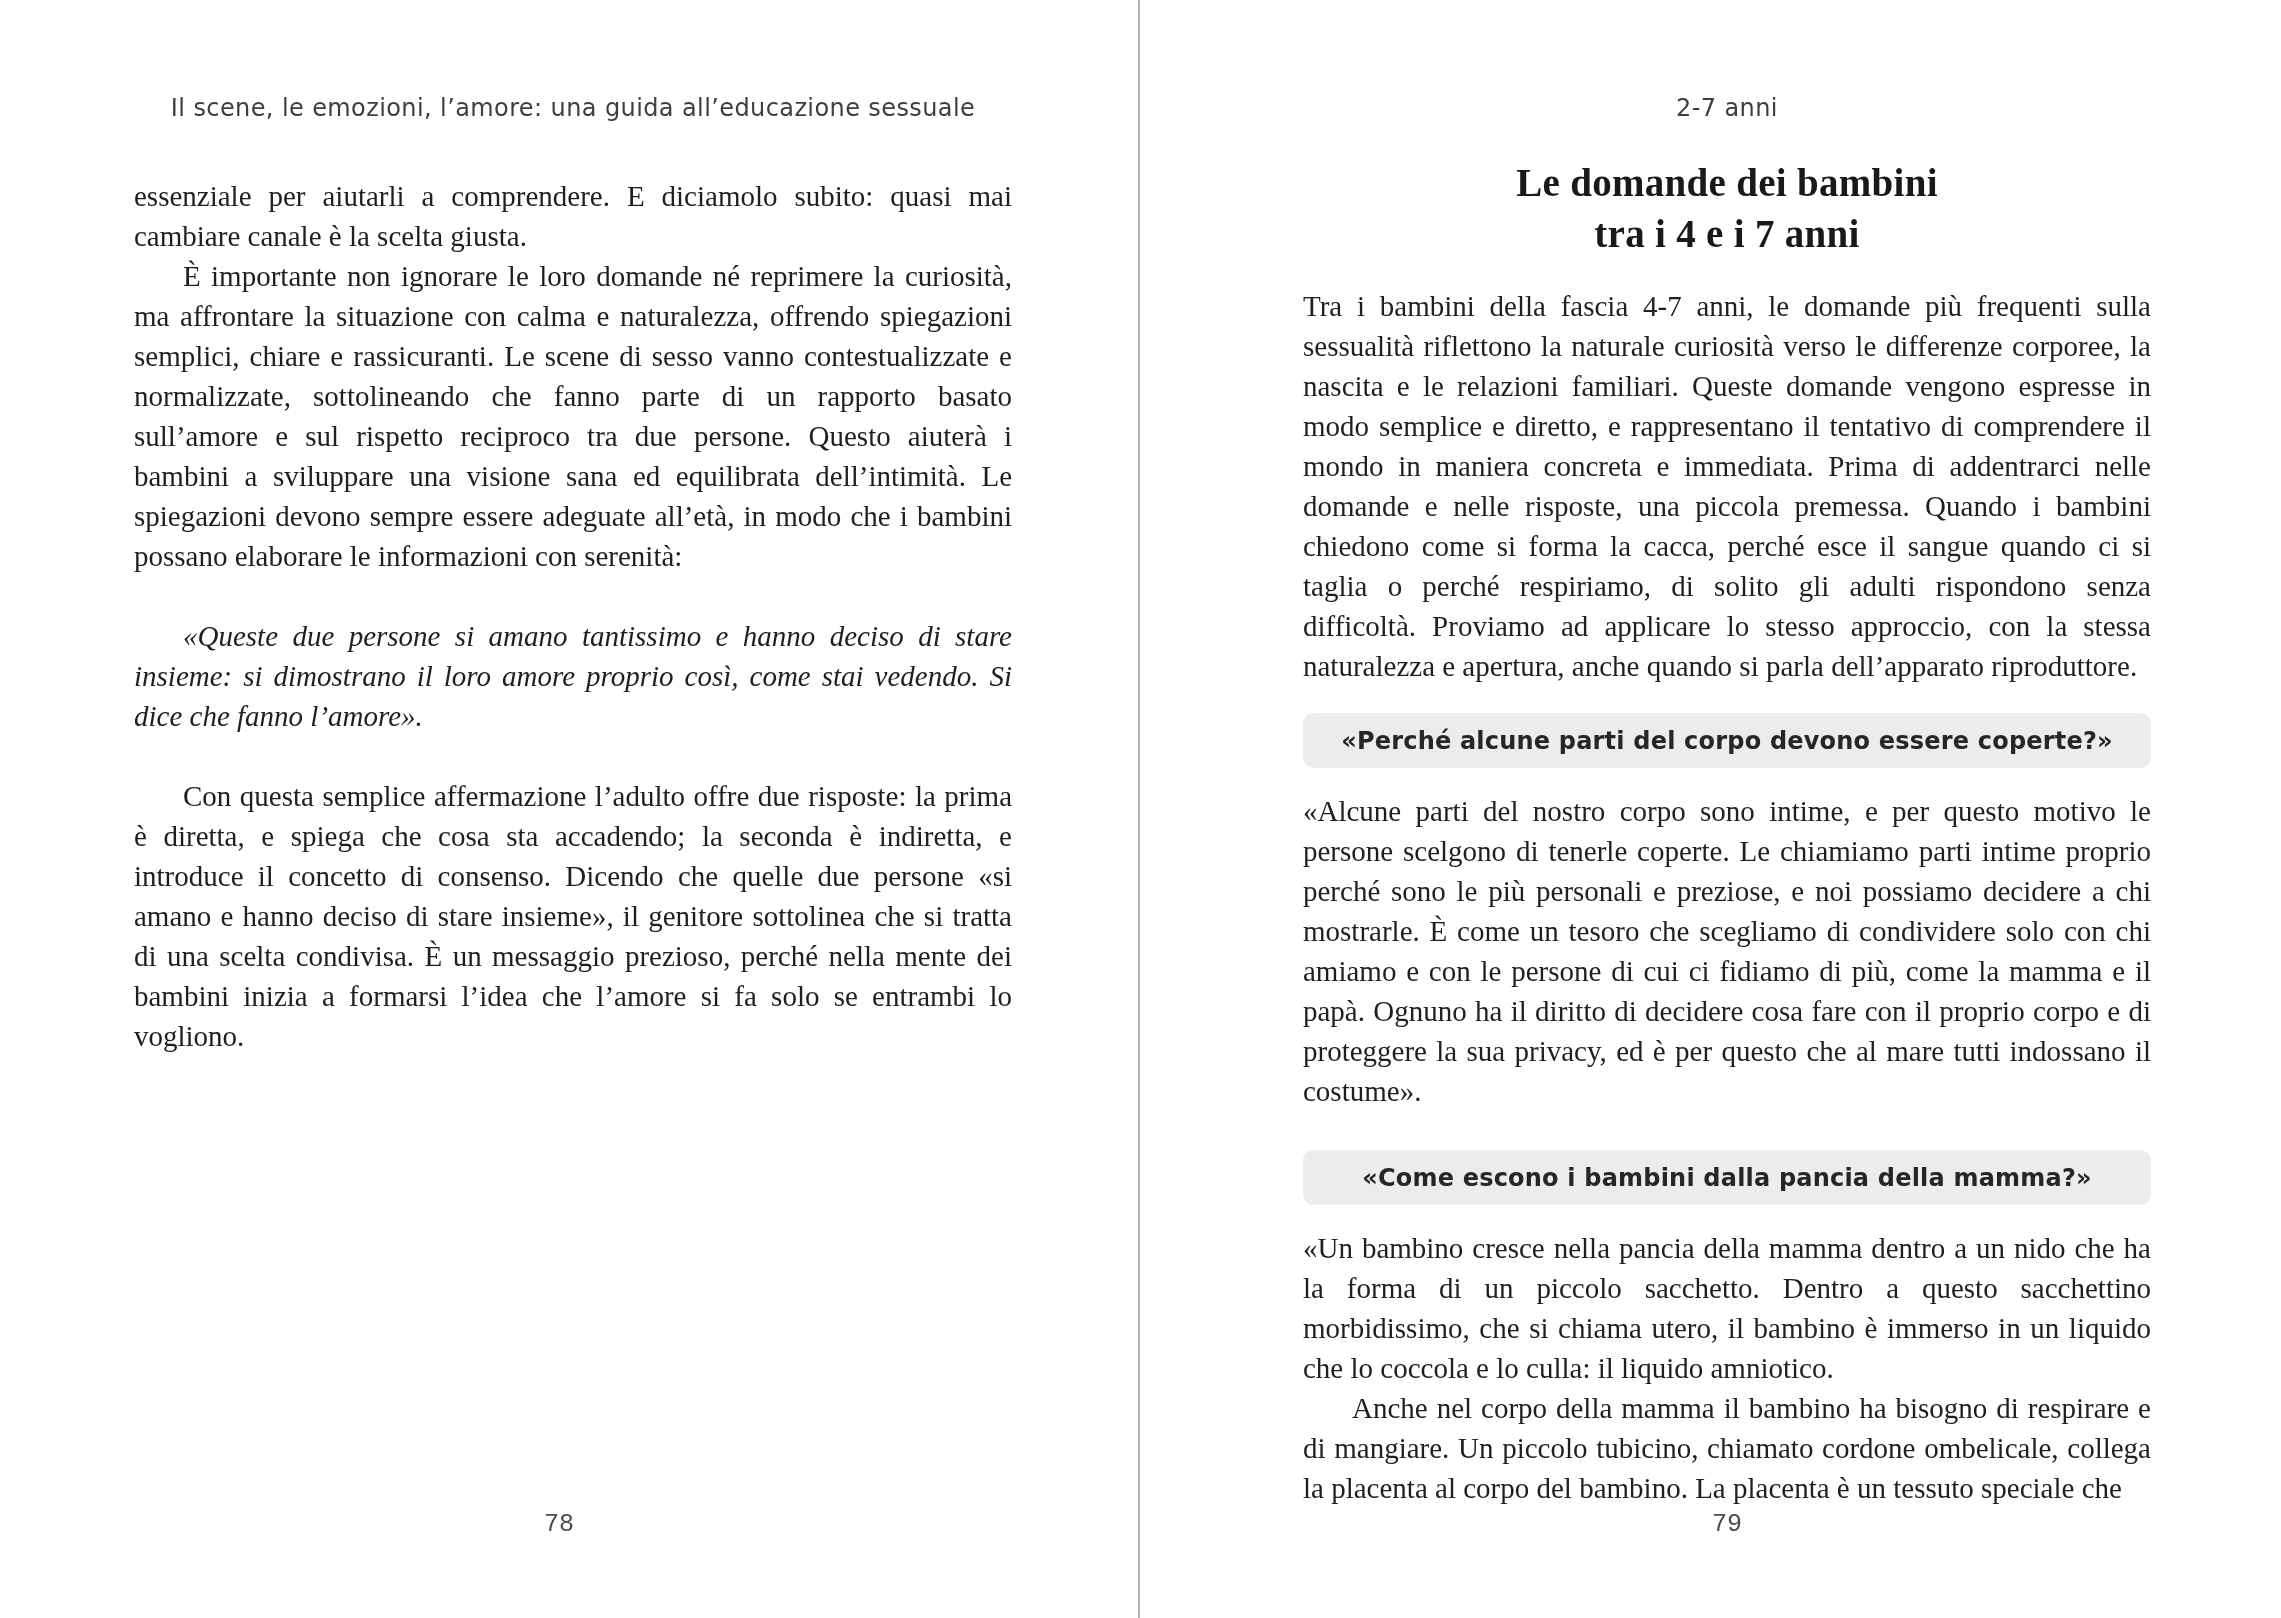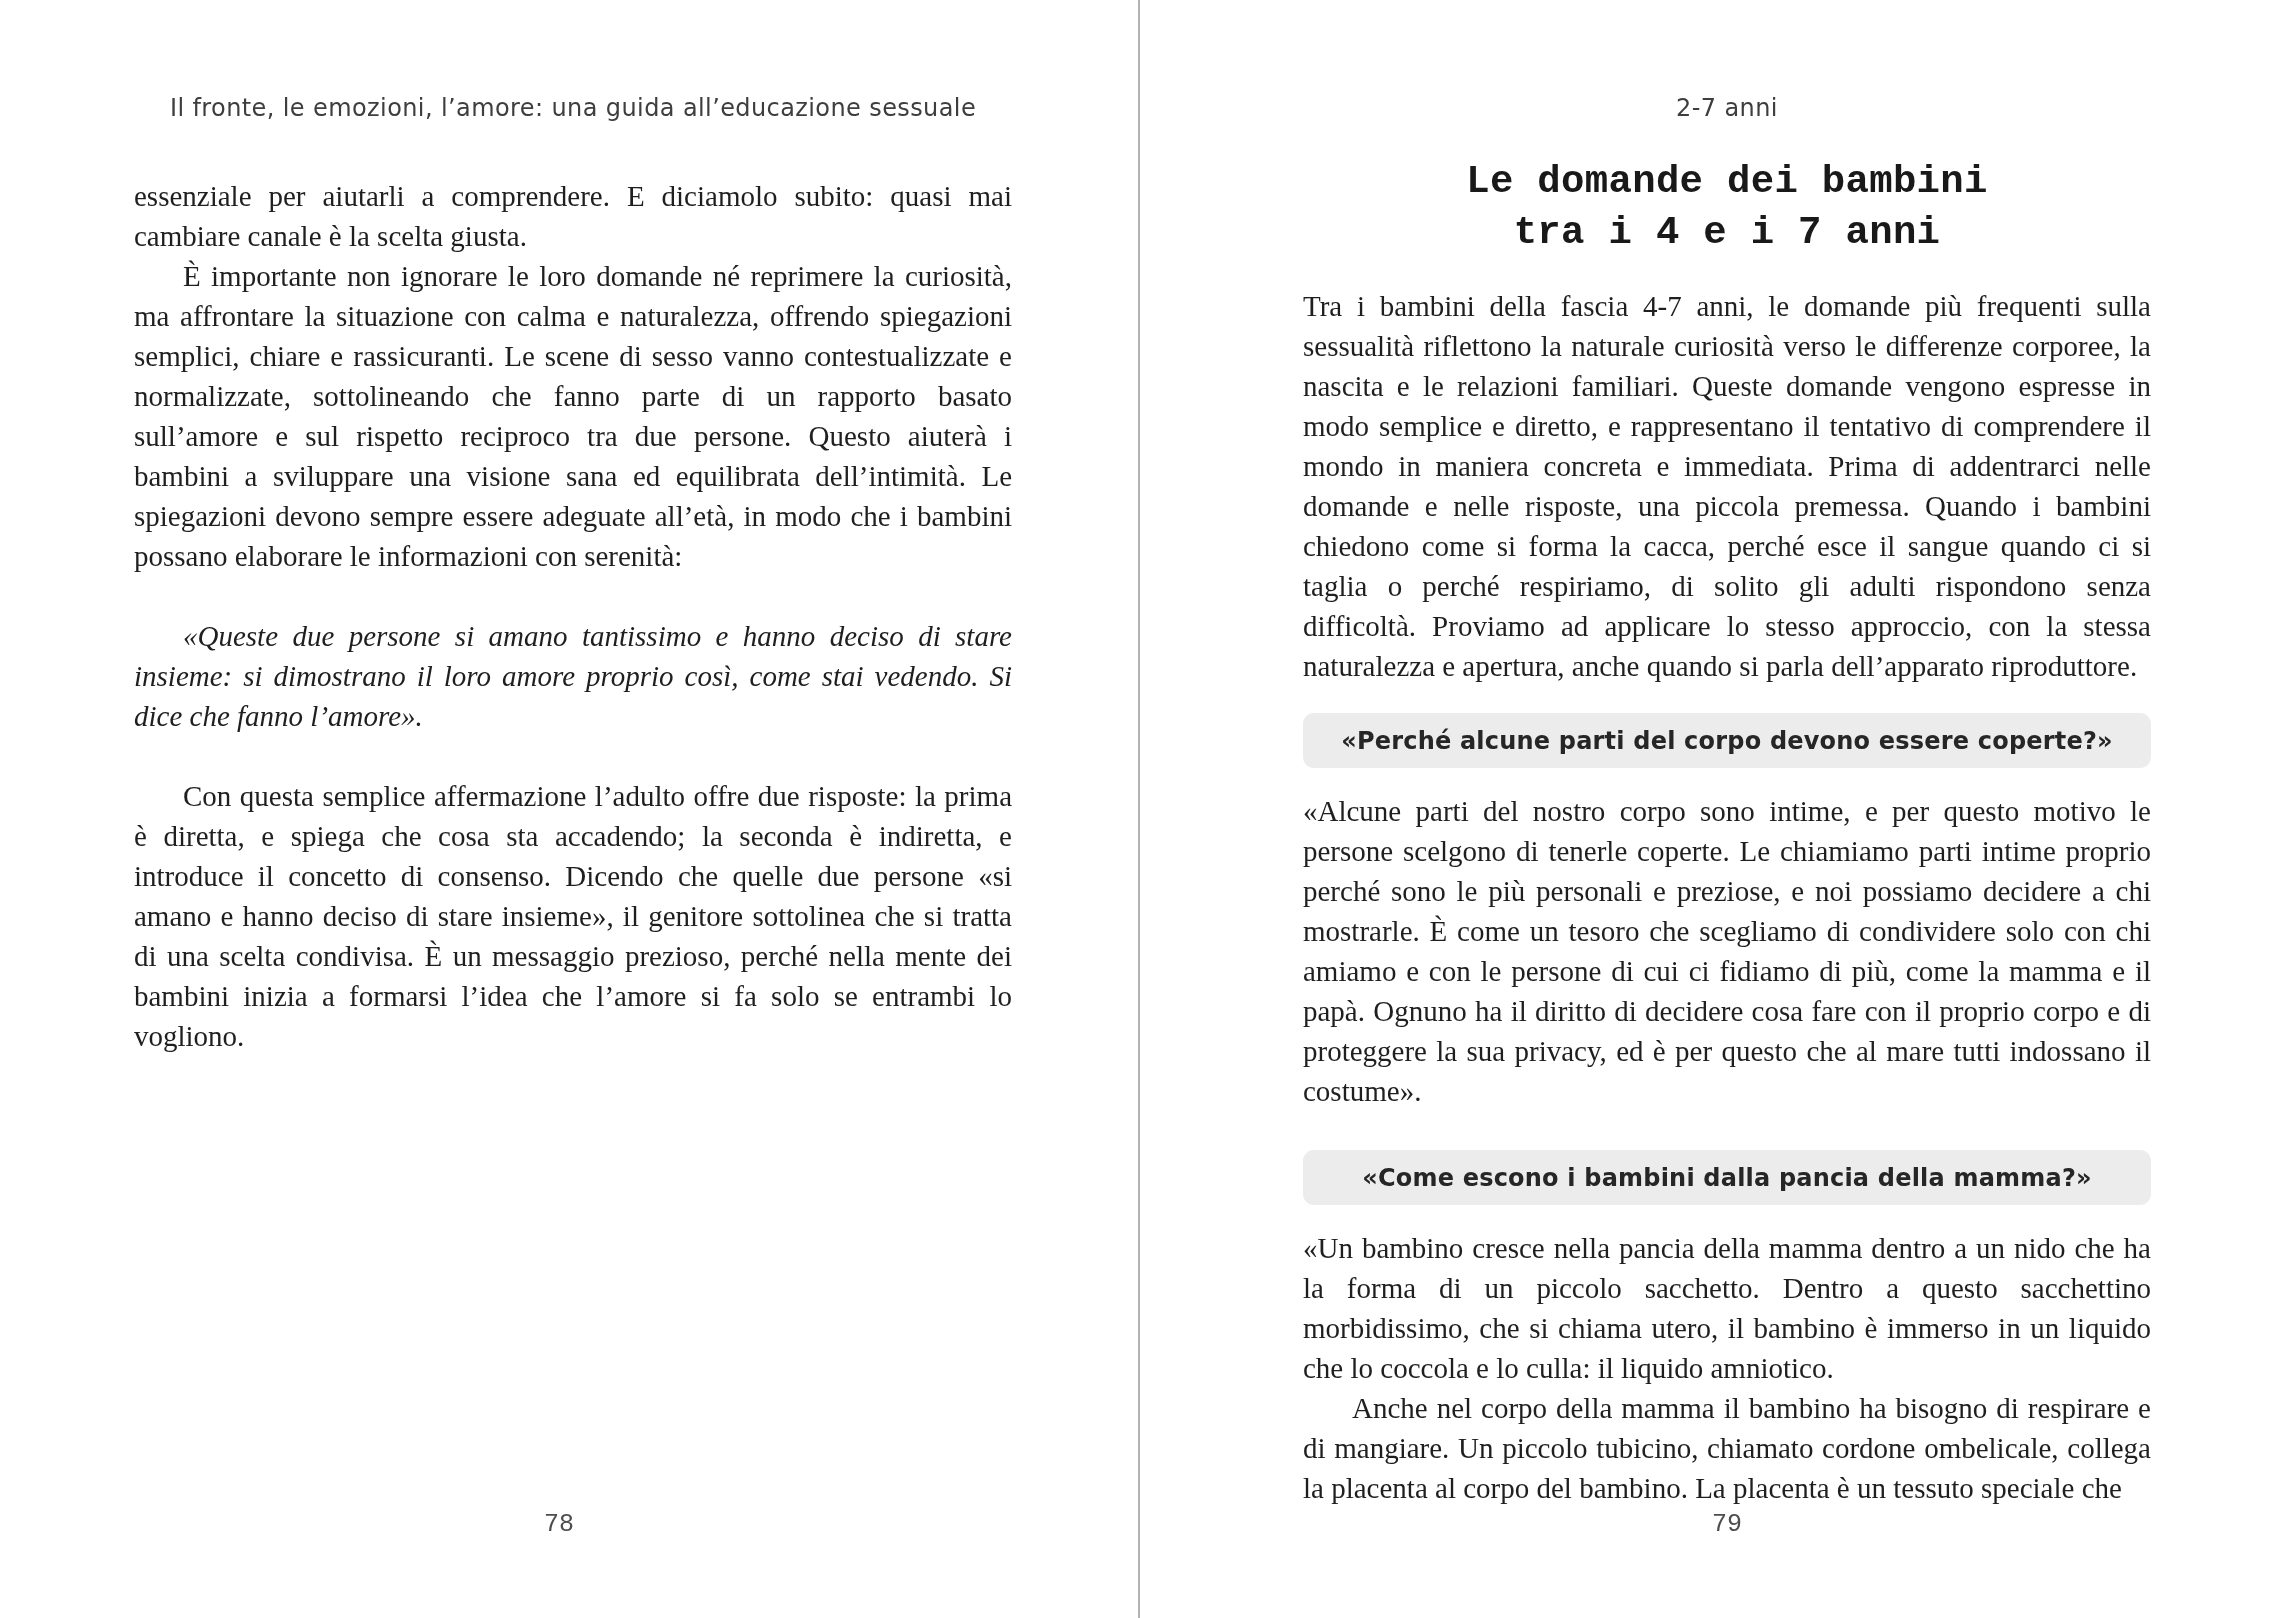--- a/index.html
+++ b/index.html
@@ -43,21 +43,21 @@
   p.quote {
     font-style: italic;
     margin: 40px 0;
     text-indent: 49px;
   }
 
   .page-title {
     position: absolute; top: 157px;
     left: 1303px; width: 848px;
     text-align: center;
-    font-family: Liberation Mono, monospace;
+    font-family: Liberation Serif, serif;
     font-weight: 700;
     font-size: 39px; line-height: 51px;
     color: #191919;
     letter-spacing: 0.3px;
   }
 
   .qbox {
     background: #ececec;
     border-radius: 11px;
     padding: 12.5px 16px;
@@ -80,21 +80,21 @@
     text-align: center;
   }
   .pn-left  { left: 120px;  width: 878px; }
   .pn-right { left: 1303px; width: 848px; }
 </style>
 </head>
 <body>
 
 <div class="spine"></div>
 
-<div class="running-head rh-left">Il fronte, le emozioni, l’amore: una guida all’educazione sessuale</div>
+<div class="running-head rh-left">Il scene, le emozioni, l’amore: una guida all’educazione sessuale</div>
 
 <div class="body-col col-left">
   <p>essenziale per aiutarli a comprendere. E diciamolo subito: quasi mai cambiare canale è la scelta giusta.</p>
   <p class="indent">È importante non ignorare le loro domande né reprimere la curiosità, ma affrontare la situazione con calma e naturalezza, offrendo spiegazioni semplici, chiare e rassicuranti. Le scene di sesso vanno contestualizzate e normalizzate, sottolineando che fanno parte di un rapporto basato sull’amore e sul rispetto reciproco tra due persone. Questo aiuterà i bambini a sviluppare una visione sana ed equilibrata dell’intimità. Le spiegazioni devono sempre essere adeguate all’età, in modo che i bambini possano elaborare le informazioni con serenità:</p>
   <p class="quote">«Queste due persone si amano tantissimo e hanno deciso di stare insieme: si dimostrano il loro amore proprio così, come stai vedendo. Si dice che fanno l’amore».</p>
   <p class="indent">Con questa semplice affermazione l’adulto offre due risposte: la prima è diretta, e spiega che cosa sta accadendo; la seconda è indiretta, e introduce il concetto di consenso. Dicendo che quelle due persone «si amano e hanno deciso di stare insieme», il genitore sottolinea che si tratta di una scelta condivisa. È un messaggio prezioso, perché nella mente dei bambini inizia a formarsi l’idea che l’amore si fa solo se entrambi lo vogliono.</p>
 </div>
 
 <div class="page-num pn-left">78</div>
 

